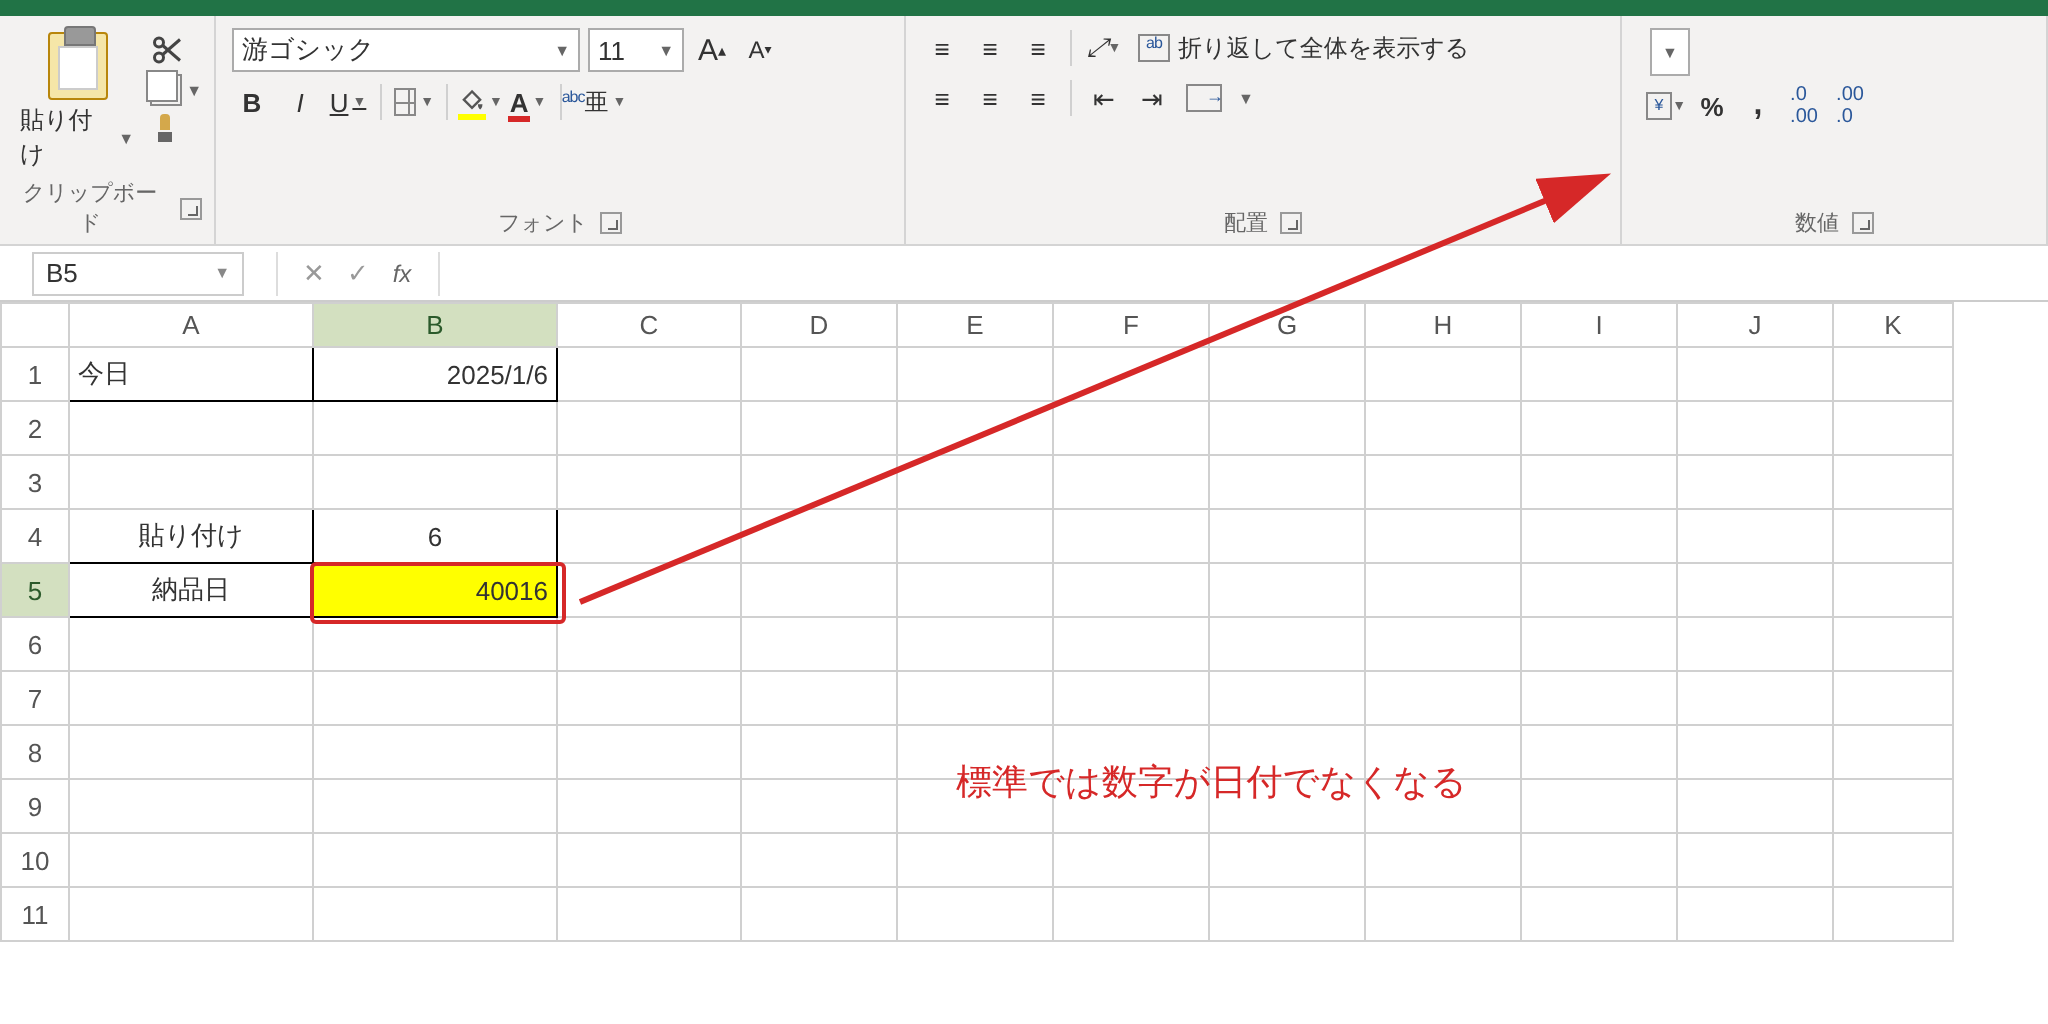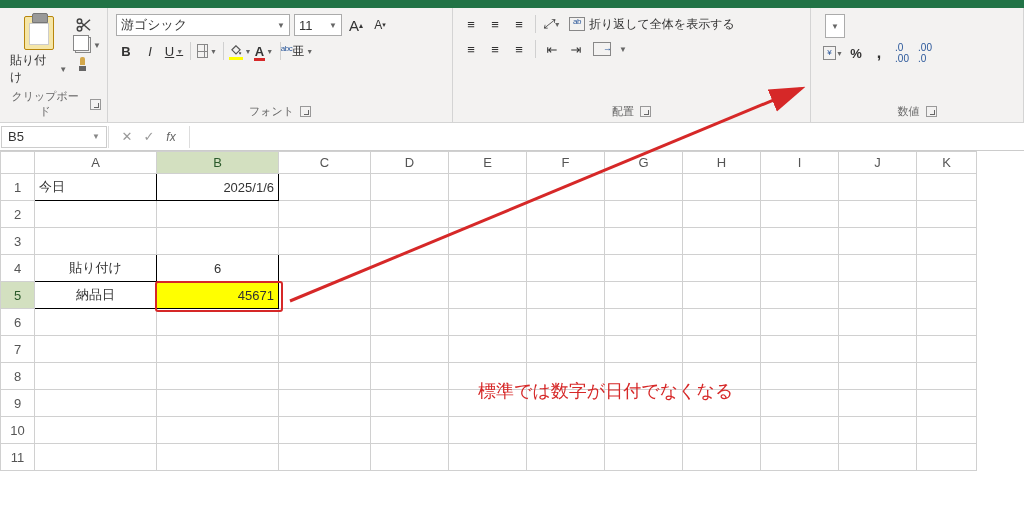--- a/index.html
+++ b/index.html
@@ -40,21 +40,21 @@
 .wrap-btn,.merge-btn{display:flex;align-items:center;gap:4px;padding:1px 3px;cursor:pointer;font-size:12px}
 .wrap-ic{width:16px;height:14px;border:1px solid #888;position:relative;font-size:7px;text-align:center;line-height:5px;padding-top:1px;color:#666}
 .merge-ic{width:18px;height:14px;border:1px solid #888;position:relative}
 .merge-ic::after{content:"→";position:absolute;right:-2px;top:0;font-size:9px;color:#2a579a}
 .number{flex:1}
 .num-rows{display:flex;flex-direction:column;gap:5px;padding:2px 6px}
 .fmt-combo{border:2px solid #d62828;background:#fff;height:24px;width:152px;display:flex;align-items:center;padding:0 6px;font-size:13px;cursor:pointer;border-radius:2px}
 .fmt-dd{width:20px;height:24px;border:1px solid #ababab;background:#fff;display:flex;align-items:center;justify-content:center;cursor:pointer;margin-left:2px}
 .num-btns{display:flex;gap:3px;align-items:center}
 .formula-bar{height:28px;border-bottom:1px solid #ccc;display:flex;align-items:center;background:#fff}
-.namebox{width:106px;border:1px solid #ccc;margin:2px 1px;height:22px;display:flex;align-items:center;padding:0 6px;font-size:13px;background:#fff}
+.namebox{width:106px;border:1px solid #ccc;margin:2px 16px;height:22px;display:flex;align-items:center;padding:0 6px;font-size:13px;background:#fff}
 .namebox .dd{margin-left:auto;color:#888}
 .fb-btns{display:flex;gap:2px;padding:0 8px;border-left:1px solid #ddd;border-right:1px solid #ddd;height:22px;align-items:center}
 .fb-btn{width:20px;color:#999;cursor:pointer;text-align:center;font-size:13px}
 .fx{font-style:italic;color:#666;font-size:12px}
 .formula-input{flex:1;padding:0 8px;font-size:13px;color:#444}
 .grid-area{position:relative}
 .grid{border-collapse:collapse;table-layout:fixed}
 .grid th,.grid td{border:1px solid #d0d0d0;font-size:13px;font-weight:normal;background:#fff}
 .corner{width:34px;height:22px;background:#e6e6e6;border:1px solid #ccc}
 .colh{height:22px;background:#e6e6e6;text-align:center;color:#555}
@@ -307,21 +307,21 @@
           <td class="cell"></td>
           <td class="cell"></td>
           <td class="cell"></td>
           <td class="cell"></td>
           <td class="cell"></td>
           <td class="cell"></td>
         </tr>
   <tr>
           <th class="rowh sel">5</th>
           <td class="cell ctr border-box">納品日</td>
-          <td class="cell border-box hl">45671</td>
+          <td class="cell border-box hl">40016</td>
           <td class="cell"></td>
           <td class="cell"></td>
           <td class="cell"></td>
           <td class="cell"></td>
           <td class="cell"></td>
           <td class="cell"></td>
           <td class="cell"></td>
           <td class="cell"></td>
           <td class="cell"></td>
         </tr>

